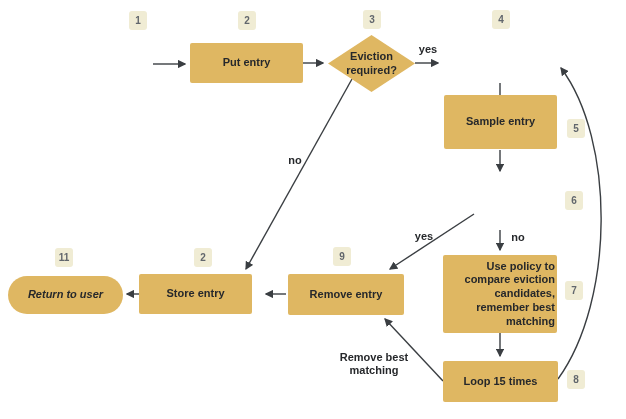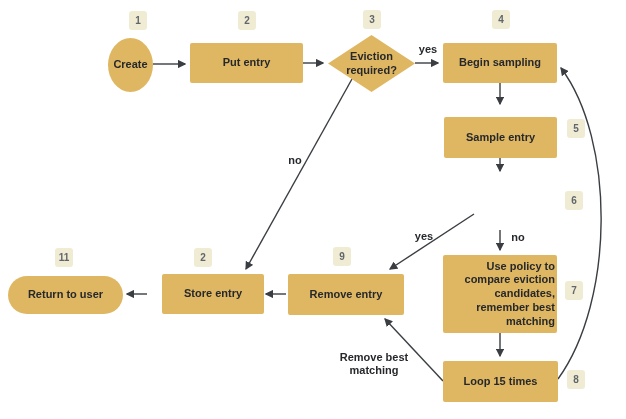--- a/index.html
+++ b/index.html
@@ -10,21 +10,21 @@
     overflow:hidden;
   }
   .node {
     position:absolute; display:flex; align-items:center; justify-content:center;
     text-align:center; box-sizing:border-box; padding:2px;
     background:var(--node-fill,#dfb762); color:var(--node-text,#26282b);
     font-size:11px; font-weight:bold; line-height:1.25;
   }
   .rect    { border-radius:2px;text-align:right; }
   .ellipse { border-radius:50%; }
-  .stadium { border-radius:19px; }
+  .stadium { border-radius:19px;font-style:italic; }
   .diamond { clip-path:polygon(50% 0,100% 50%,50% 100%,0 50%); padding:0; }
   .badge {
     position:absolute; width:18px; height:19px; box-sizing:border-box;
     background:var(--badge-fill,#f0ecd4); color:var(--badge-text,#61666c);
     border-radius:3px; font-size:10px; font-weight:bold;
     display:flex; align-items:center; justify-content:center;
   }
   .edge-label {
     position:absolute; transform:translate(-50%,-50%);
     font-size:11px; font-weight:bold; color:var(--node-text,#26282b);
@@ -65,29 +65,27 @@
   <div class="badge" style="left:363px;top:10px">3</div>
   <div class="badge" style="left:492px;top:10px">4</div>
   <div class="badge" style="left:567px;top:119px">5</div>
   <div class="badge" style="left:565px;top:191px">6</div>
   <div class="badge" style="left:565px;top:281px">7</div>
   <div class="badge" style="left:567px;top:370px">8</div>
   <div class="badge" style="left:333px;top:247px">9</div>
   <div class="badge" style="left:194px;top:248px">2</div>
   <div class="badge" style="left:55px;top:248px">11</div>
 
-  <div class="node ellipse" style="left:108px;top:38px;width:45px;height:54px">Create</div>
   <div class="node rect" style="left:190px;top:43px;width:113px;height:40px">Put entry</div>
   <div class="node diamond" style="left:328px;top:35px;width:87px;height:57px">Eviction required?</div>
-  <div class="node rect" style="left:443px;top:43px;width:114px;height:40px">Begin sampling</div>
-  <div class="node rect" style="left:444px;top:117px;width:113px;height:41px">Sample entry</div>
+  <div class="node rect" style="left:444px;top:95px;width:113px;height:54px">Sample entry</div>
   <div class="node rect" style="left:443px;top:255px;width:114px;height:78px">Use policy to compare eviction candidates, remember best matching</div>
   <div class="node rect" style="left:443px;top:361px;width:115px;height:41px">Loop 15 times</div>
   <div class="node rect" style="left:288px;top:274px;width:116px;height:41px">Remove entry</div>
-  <div class="node rect" style="left:162px;top:274px;width:102px;height:40px">Store entry</div>
+  <div class="node rect" style="left:139px;top:274px;width:113px;height:40px">Store entry</div>
   <div class="node stadium" style="left:8px;top:276px;width:115px;height:38px">Return to user</div>
 
   <div class="edge-label" style="left:428px;top:50px">yes</div>
   <div class="edge-label" style="left:295px;top:161px">no</div>
   <div class="edge-label" style="left:424px;top:237px">yes</div>
   <div class="edge-label" style="left:518px;top:238px">no</div>
   <div class="edge-label" style="left:374px;top:364px">Remove best
 matching</div>
 
 </div>

